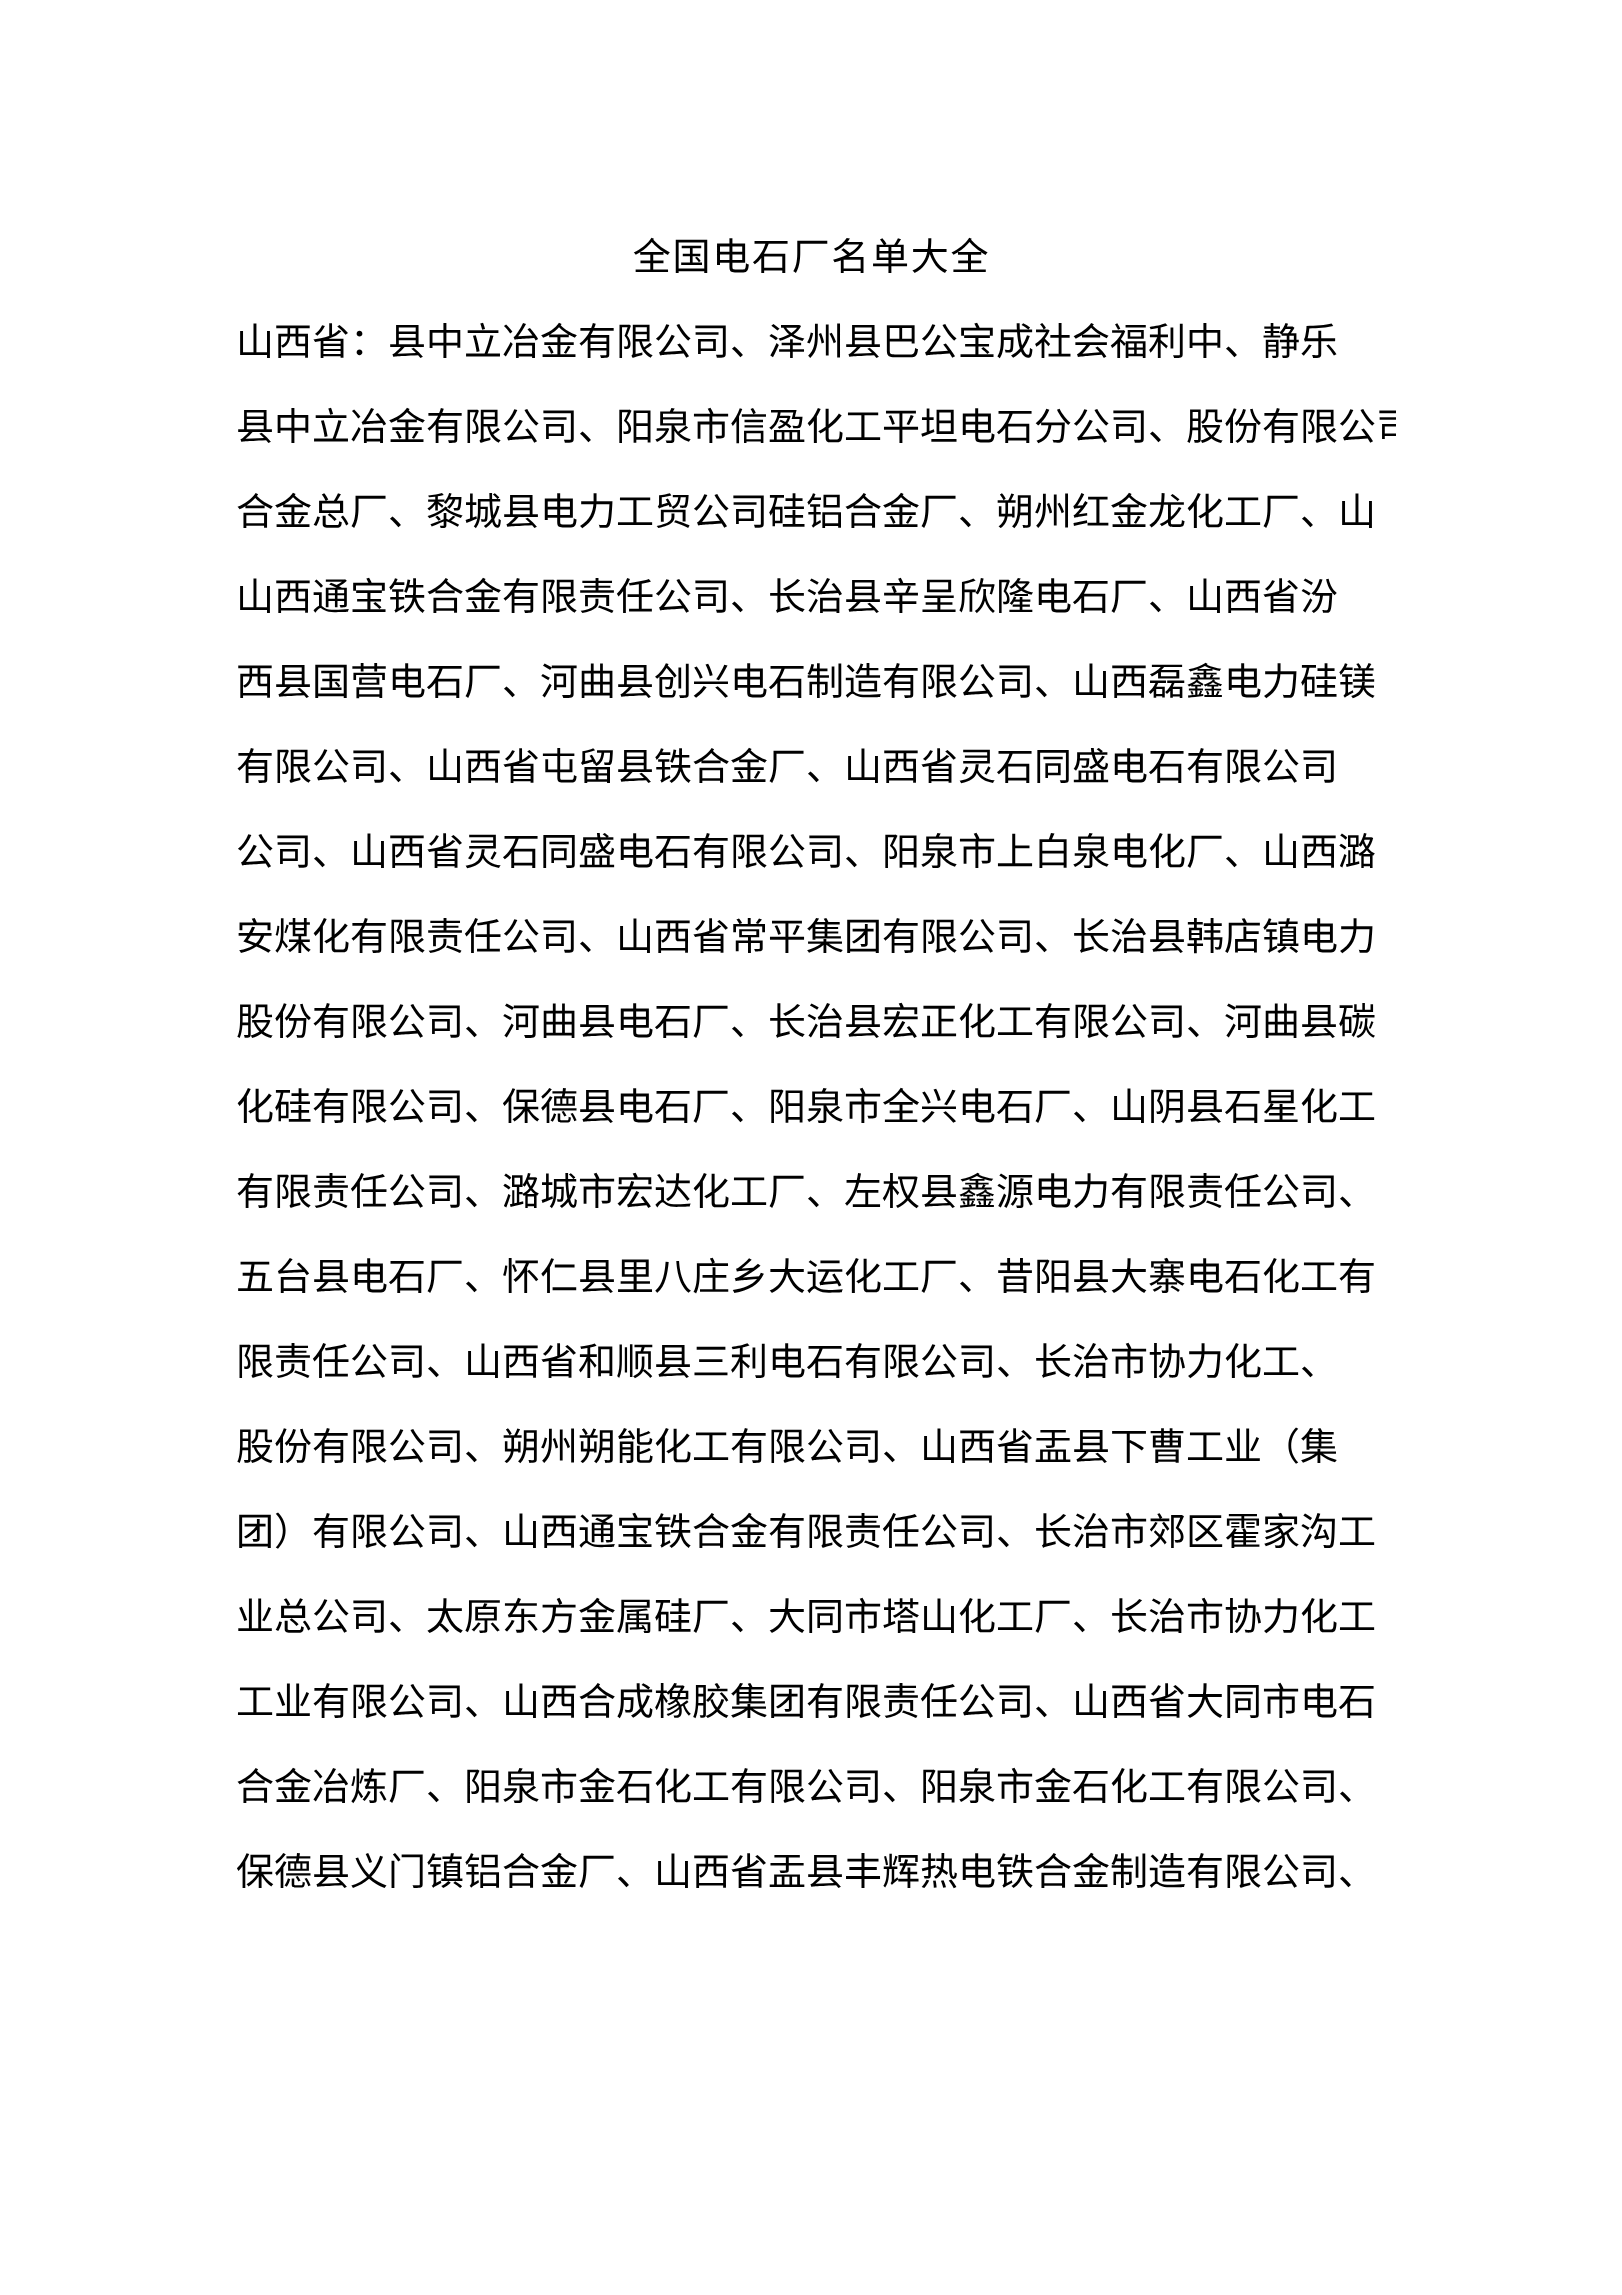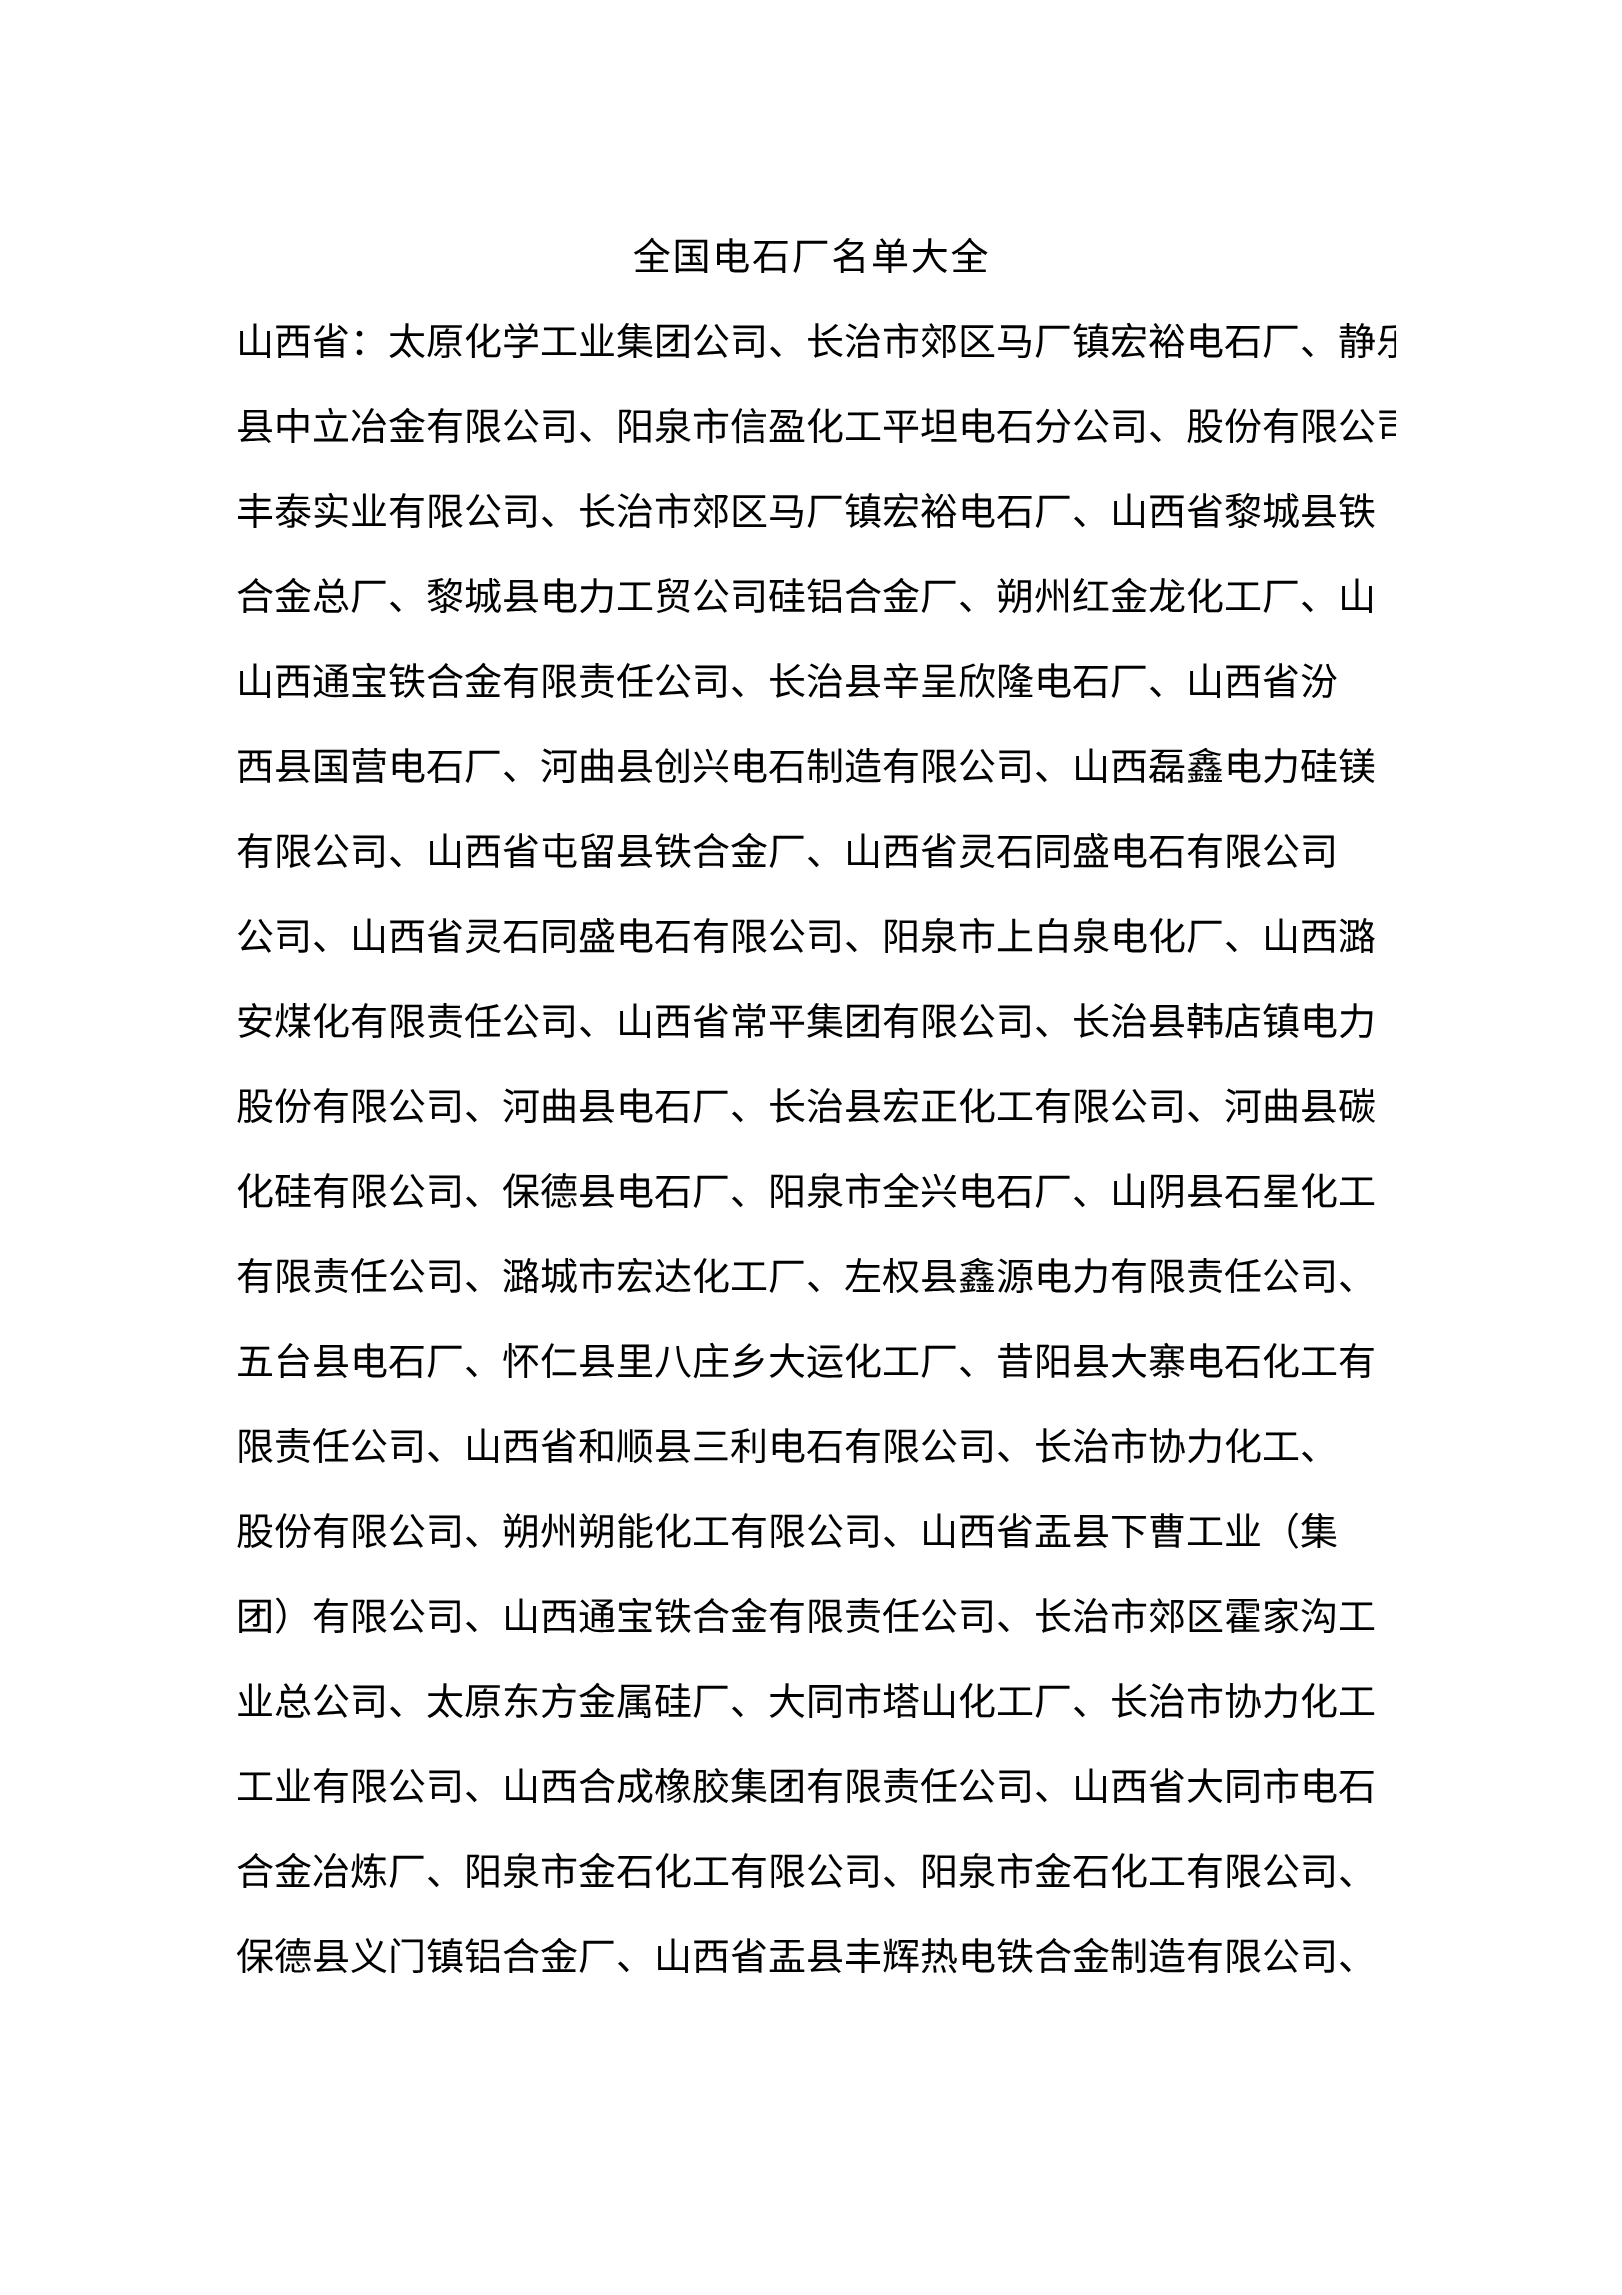--- a/index.html
+++ b/index.html
@@ -58,23 +58,22 @@
   .text-line.last-line::after {
     content: none;
   }
 </style>
 </head>
 <body>
 
 <div class="page">
   <div class="doc-title">全国电石厂名单大全</div>
   <div class="doc-body">
-    <div class="text-line">山西省：太原化学工业集团公司、长治市郊区马厂镇宏裕电石厂、静乐</div>
+    <div class="text-line">山西省：县中立冶金有限公司、泽州县巴公宝成社会福利中、静乐</div>
     <div class="text-line">县中立冶金有限公司、阳泉市信盈化工平坦电石分公司、股份有限公司</div>
-    <div class="text-line">丰泰实业有限公司、长治市郊区马厂镇宏裕电石厂、山西省黎城县铁</div>
     <div class="text-line">合金总厂、黎城县电力工贸公司硅铝合金厂、朔州红金龙化工厂、山</div>
     <div class="text-line">山西通宝铁合金有限责任公司、长治县辛呈欣隆电石厂、山西省汾</div>
     <div class="text-line">西县国营电石厂、河曲县创兴电石制造有限公司、山西磊鑫电力硅镁</div>
     <div class="text-line">有限公司、山西省屯留县铁合金厂、山西省灵石同盛电石有限公司</div>
     <div class="text-line">公司、山西省灵石同盛电石有限公司、阳泉市上白泉电化厂、山西潞</div>
     <div class="text-line">安煤化有限责任公司、山西省常平集团有限公司、长治县韩店镇电力</div>
     <div class="text-line">股份有限公司、河曲县电石厂、长治县宏正化工有限公司、河曲县碳</div>
     <div class="text-line">化硅有限公司、保德县电石厂、阳泉市全兴电石厂、山阴县石星化工</div>
     <div class="text-line">有限责任公司、潞城市宏达化工厂、左权县鑫源电力有限责任公司、</div>
     <div class="text-line">五台县电石厂、怀仁县里八庄乡大运化工厂、昔阳县大寨电石化工有</div>

